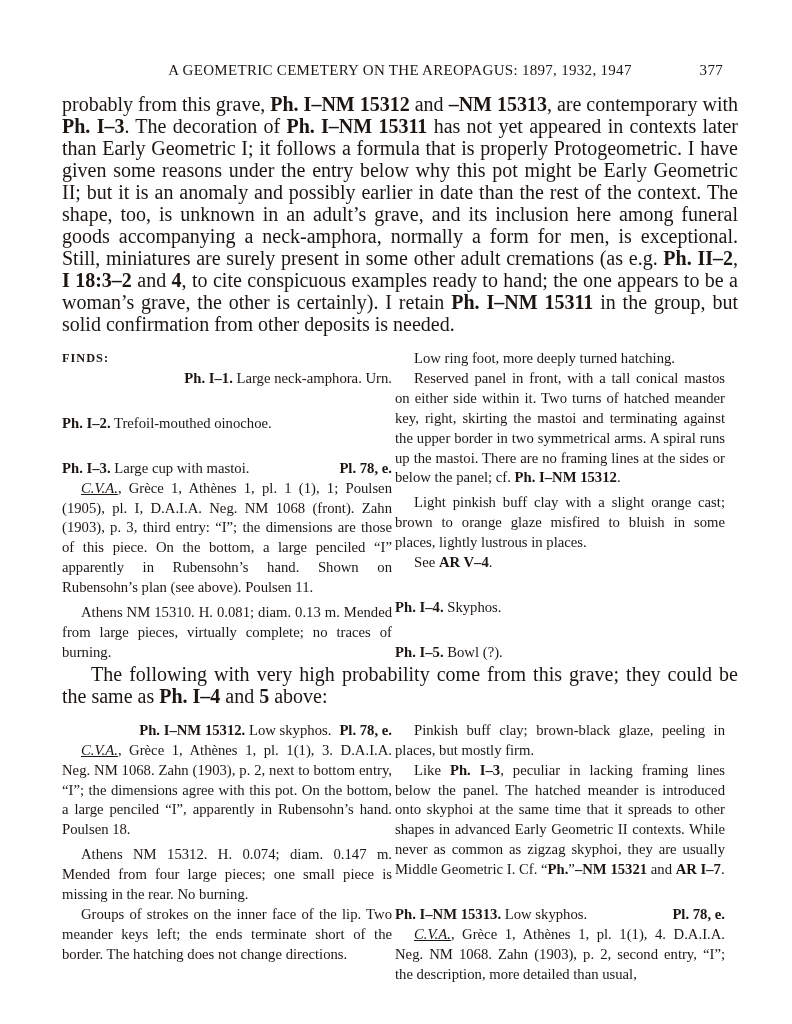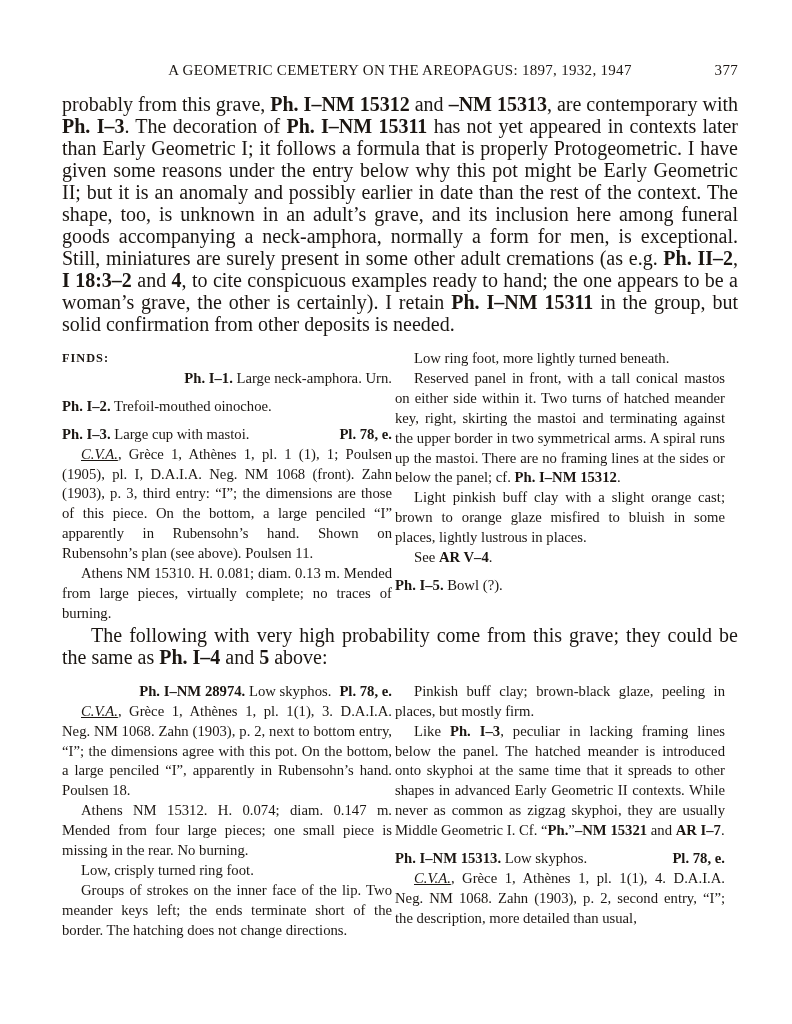--- a/index.html
+++ b/index.html
@@ -23,21 +23,21 @@
   }
   .running-head {
     position: relative;
     text-align: center;
     font-size: 15px;
     letter-spacing: 0.3px;
     white-space: nowrap;
   }
   .page-num {
     position: absolute;
-    right: 0; top: 0;
+    right: 15px; top: 0;
   }
   .intro, .transition {
     margin: 0;
     font-size: 20px;
     line-height: 22px;
     text-align: justify;
   }
   .intro { margin-top: 14px; }
   .transition { margin-top: 0; text-indent: 29px; }
   .cols {
@@ -56,26 +56,26 @@
     font-size: 12.3px;
     font-weight: 700;
     letter-spacing: 1px;
     margin: 0 0 2px 0;
     text-align: left;
   }
   .col p { margin: 0; }
   .col p.head {
     display: flex;
     justify-content: space-between;
-    margin-top: 8px;
+    margin-top: 25px;
     text-align: left;
   }
   .col p.head:first-child { margin-top: 0; justify-content: flex-end; }
   .col p.para { text-indent: 19px; }
-  .col p.gap-sm { }
+  .col p.gap-sm { margin-top: 5px; }
   .plate { white-space: nowrap; padding-left: 8px; font-weight: bold; }
   .b { font-weight: 700; }
   .i { font-style: italic; text-decoration: underline; }
 </style>
 </head>
 <body>
 
 <div class="page">
   <div class="content">
 
@@ -99,43 +99,45 @@
             <p class="head">
               <span><span class="b">Ph. I–3.</span><span>  Large cup with mastoi.</span></span>
               <span class="plate">Pl. 78, e.</span>
             </p>
             <p class="para"><span class="i">C.V.A.</span><span>, Grèce 1, Athènes 1, pl. 1 (1), 1; Poulsen (1905), pl. I, D.A.I.A. Neg. NM 1068 (front).  Zahn (1903), p. 3, third entry: “I”; the dimensions are those of this piece.  On the bottom, a large penciled “I” apparently in Rubensohn’s hand.  Shown on Rubensohn’s plan (see above).  Poulsen 11.</span></p>
             <p class="para gap-sm"><span>Athens NM 15310.  H. 0.081; diam. 0.13 m. Mended from large pieces, virtually complete; no traces of burning.</span></p>
           </div>
       </div>
       <div class="col">
         <div>
-            <p class="para"><span>Low ring foot, more lightly turned beneath.</span></p>
+            <p class="para"><span>Low ring foot, more deeply turned hatching.</span></p>
             <p class="para"><span>Reserved panel in front, with a tall conical mastos on either side within it.  Two turns of hatched meander key, right, skirting the mastoi and terminating against the upper border in two symmetrical arms.  A spiral runs up the mastoi. There are no framing lines at the sides or below the panel; cf. </span><span class="b">Ph. I–NM 15312</span><span>.</span></p>
             <p class="para gap-sm"><span>Light pinkish buff clay with a slight orange cast; brown to orange glaze misfired to bluish in some places, lightly lustrous in places.</span></p>
             <p class="para"><span>See </span><span class="b">AR V–4</span><span>.</span></p>
+            <p class="head">
+              <span><span class="b">Ph. I–4.</span><span>  Skyphos.</span></span>
+            </p>
             <p class="head">
               <span><span class="b">Ph. I–5.</span><span>  Bowl (?).</span></span>
             </p>
           </div>
       </div>
     </div>
 
     <p class="transition"><span>The following with very high probability come from this grave; they could be the same as </span><span class="b">Ph. I–4</span><span> and </span><span class="b">5</span><span> above:</span></p>
 
     <div class="cols">
       <div class="col">
         <div>
             <p class="head">
-              <span><span class="b">Ph. I–NM 28974.</span><span>  Low skyphos.</span></span>
+              <span><span class="b">Ph. I–NM 15312.</span><span>  Low skyphos.</span></span>
               <span class="plate">Pl. 78, e.</span>
             </p>
             <p class="para"><span class="i">C.V.A.</span><span>, Grèce 1, Athènes 1, pl. 1(1), 3.  D.A.I.A. Neg. NM 1068.  Zahn (1903), p. 2, next to bottom entry, “I”; the dimensions agree with this pot. On the bottom, a large penciled “I”, apparently in Rubensohn’s hand.  Poulsen 18.</span></p>
             <p class="para gap-sm"><span>Athens NM 15312.  H. 0.074; diam. 0.147 m. Mended from four large pieces; one small piece is missing in the rear.  No burning.</span></p>
-            <p class="para"><span>Low, crisply turned ring foot.</span></p>
             <p class="para"><span>Groups of strokes on the inner face of the lip. Two meander keys left; the ends terminate short of the border.  The hatching does not change directions.</span></p>
           </div>
       </div>
       <div class="col">
         <div>
             <p class="para"><span>Pinkish buff clay; brown-black glaze, peeling in places, but mostly firm.</span></p>
             <p class="para"><span>Like </span><span class="b">Ph. I–3</span><span>, peculiar in lacking framing lines below the panel.  The hatched meander is introduced onto skyphoi at the same time that it spreads to other shapes in advanced Early Geometric II contexts.  While never as common as zigzag skyphoi, they are usually Middle Geometric I. Cf. “</span><span class="b">Ph.</span><span>”</span><span class="b">–NM 15321</span><span> and </span><span class="b">AR I–7</span><span>.</span></p>
             <p class="head">
               <span><span class="b">Ph. I–NM 15313.</span><span>  Low skyphos.</span></span>
               <span class="plate">Pl. 78, e.</span>

